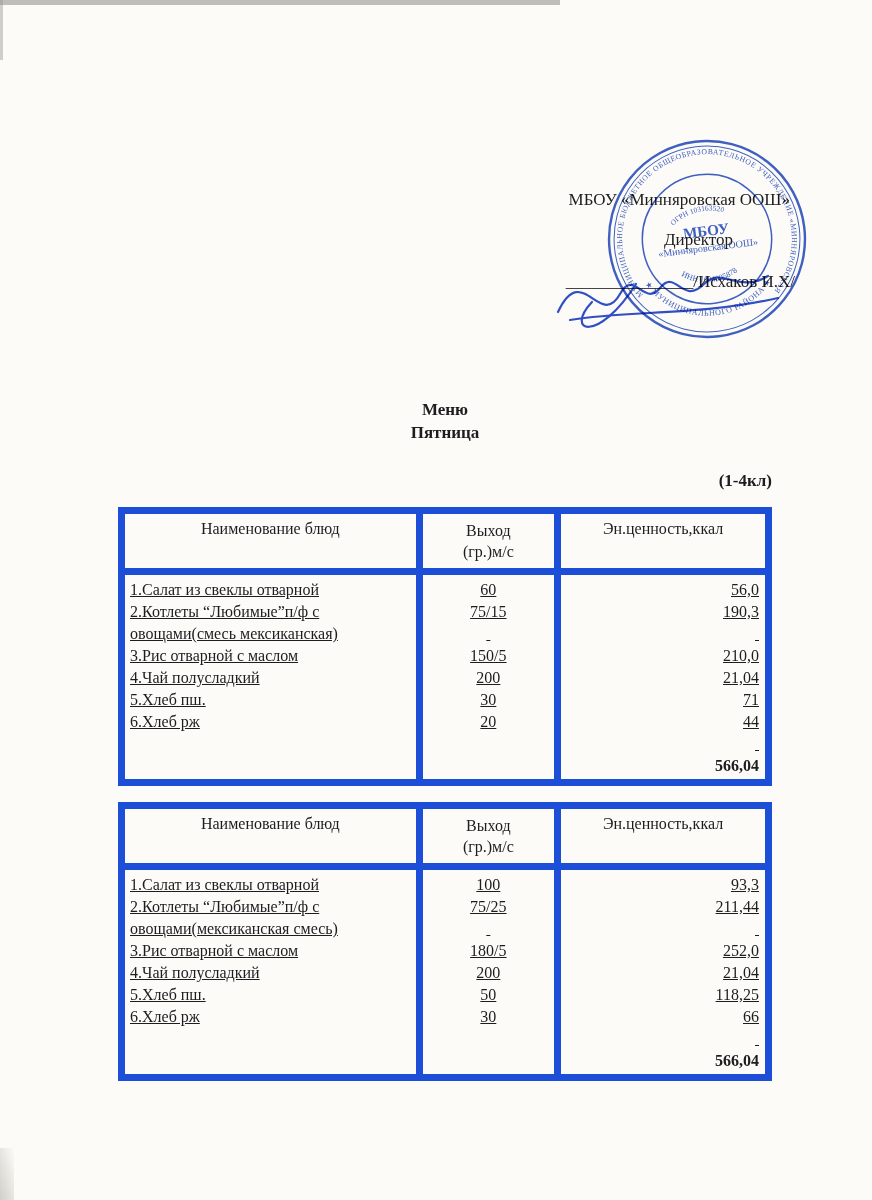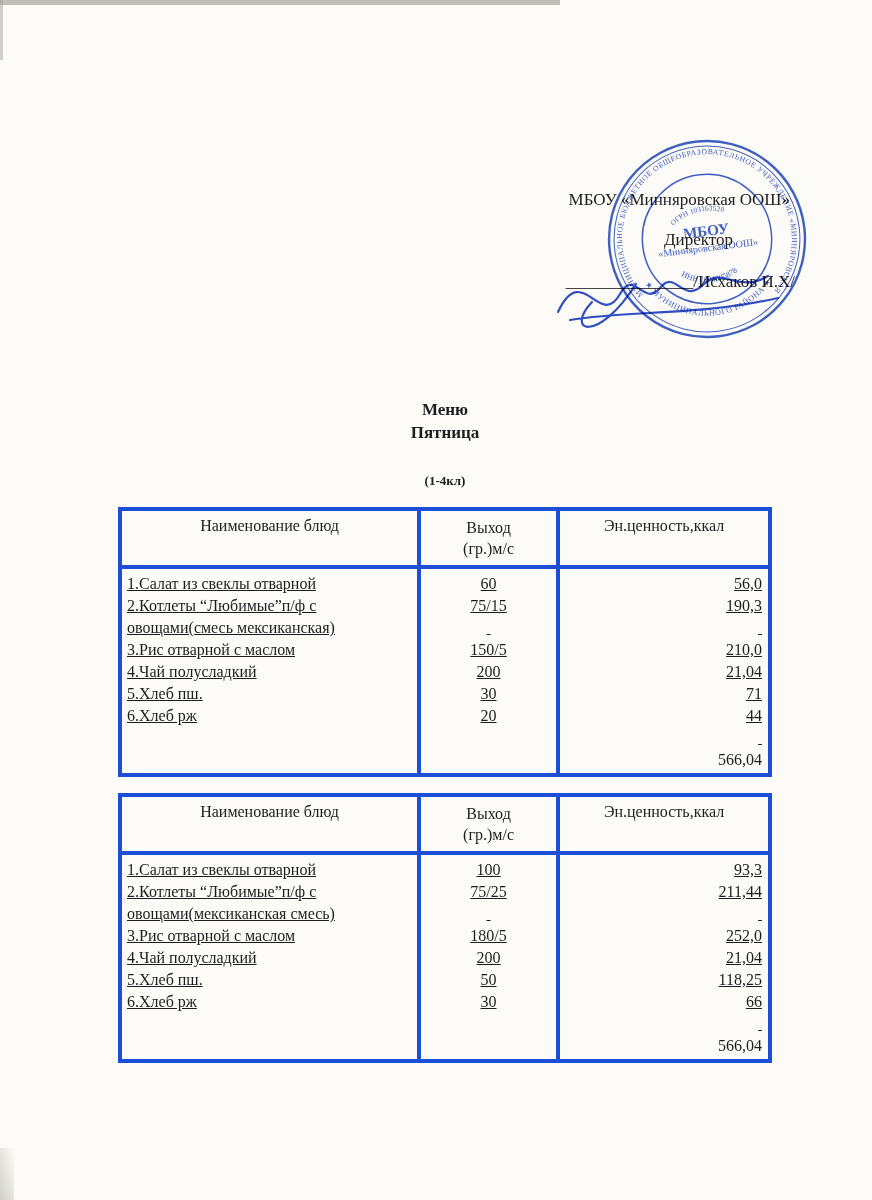--- a/index.html
+++ b/index.html
@@ -22,34 +22,34 @@
   .stamp{position:absolute;left:606px;top:138px;width:202px;height:202px;
     transform:rotate(-7deg);opacity:.9;mix-blend-mode:multiply;}
   .stamp svg{width:100%;height:100%;}
   .signature-svg{position:absolute;left:540px;top:232px;width:290px;height:115px;
     mix-blend-mode:multiply;opacity:.95;}
 
   
   .content{position:absolute;left:118px;top:350px;width:654px;}
   .titles{text-align:center;font-weight:bold;font-size:17px;margin-top:48px;}
   .titles div{line-height:23px;}
-  .grade-label{margin-top:26px;text-align:center;font-weight:bold;font-size:13px;line-height:21px;}
+  .grade-label{margin-top:26px;text-align:right;font-weight:bold;font-size:17px;line-height:21px;}
   .grade-label.second{margin-top:44px;}
 
   table.menu{width:100%;margin-top:16px;border-collapse:collapse;table-layout:fixed;}
-  table.menu td,table.menu th{border:4px solid #1d4ed8;vertical-align:top;font-size:16px;font-weight:normal;}
+  table.menu td,table.menu th{border:7px solid #1d4ed8;vertical-align:top;font-size:16px;font-weight:normal;}
   col.c1{width:46%;} col.c2{width:21.4%;} col.c3{width:32.6%;}
   .hdr td{padding:6px 6px;text-align:center;}
   .hdr .ln{line-height:21px;min-height:21px;}
   .bod td{padding:4px 6px 2px 6px;}
   .bod .ln{line-height:22px;min-height:22px;white-space:nowrap;text-decoration:underline;}
   td.dishes{text-align:left;padding-left:5px;}
   td.outcol{text-align:center;}
   td.kcalcol{text-align:right;}
-  .total{font-weight:normal;line-height:22px;}
+  .total{font-weight:bold;line-height:22px;}
 </style>
 </head>
 <body>
 
 <div class="page">
 
   <div class="edge-top"></div>
   <div class="edge-left"></div>
   <div class="edge-bl"></div>
 

